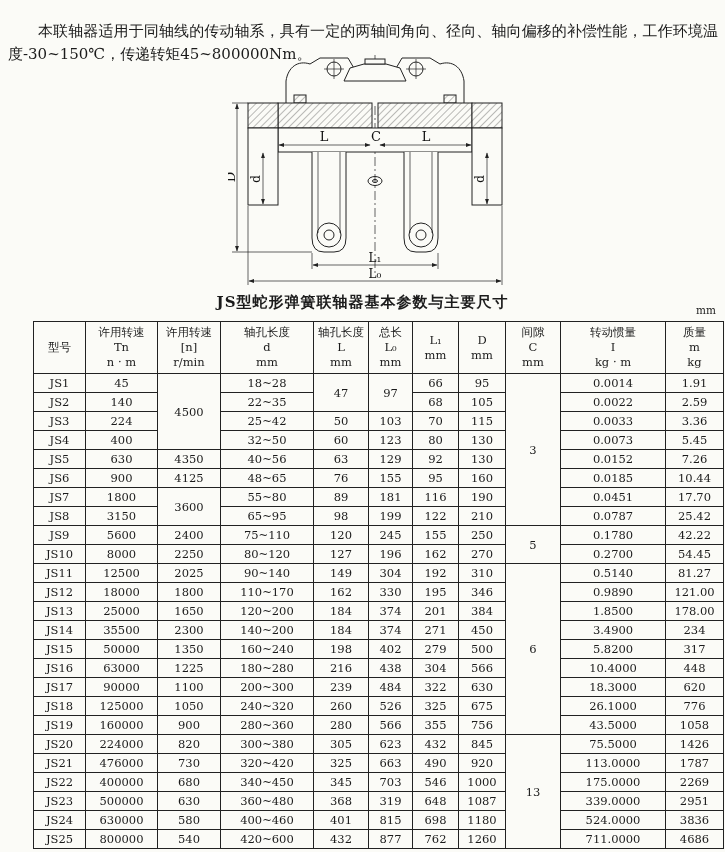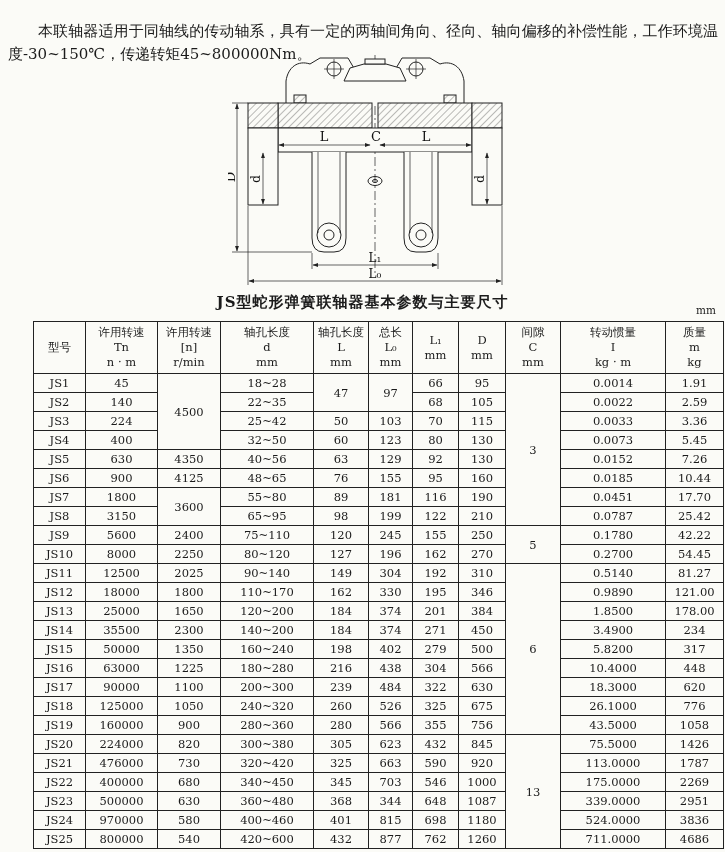--- a/index.html
+++ b/index.html
@@ -433,21 +433,21 @@
         <td>75.5000</td>
         <td>1426</td>
       </tr>
       <tr>
         <td>JS21</td>
         <td>476000</td>
         <td>730</td>
         <td>320~420</td>
         <td>325</td>
         <td>663</td>
-        <td>590</td>
+        <td>490</td>
         <td>920</td>
         <td>113.0000</td>
         <td>1787</td>
       </tr>
       <tr>
         <td>JS22</td>
         <td>400000</td>
         <td>680</td>
         <td>340~450</td>
         <td>345</td>
@@ -456,29 +456,29 @@
         <td>1000</td>
         <td>175.0000</td>
         <td>2269</td>
       </tr>
       <tr>
         <td>JS23</td>
         <td>500000</td>
         <td>630</td>
         <td>360~480</td>
         <td>368</td>
-        <td>344</td>
+        <td>319</td>
         <td>648</td>
         <td>1087</td>
         <td>339.0000</td>
         <td>2951</td>
       </tr>
       <tr>
         <td>JS24</td>
-        <td>970000</td>
+        <td>630000</td>
         <td>580</td>
         <td>400~460</td>
         <td>401</td>
         <td>815</td>
         <td>698</td>
         <td>1180</td>
         <td>524.0000</td>
         <td>3836</td>
       </tr>
       <tr>

